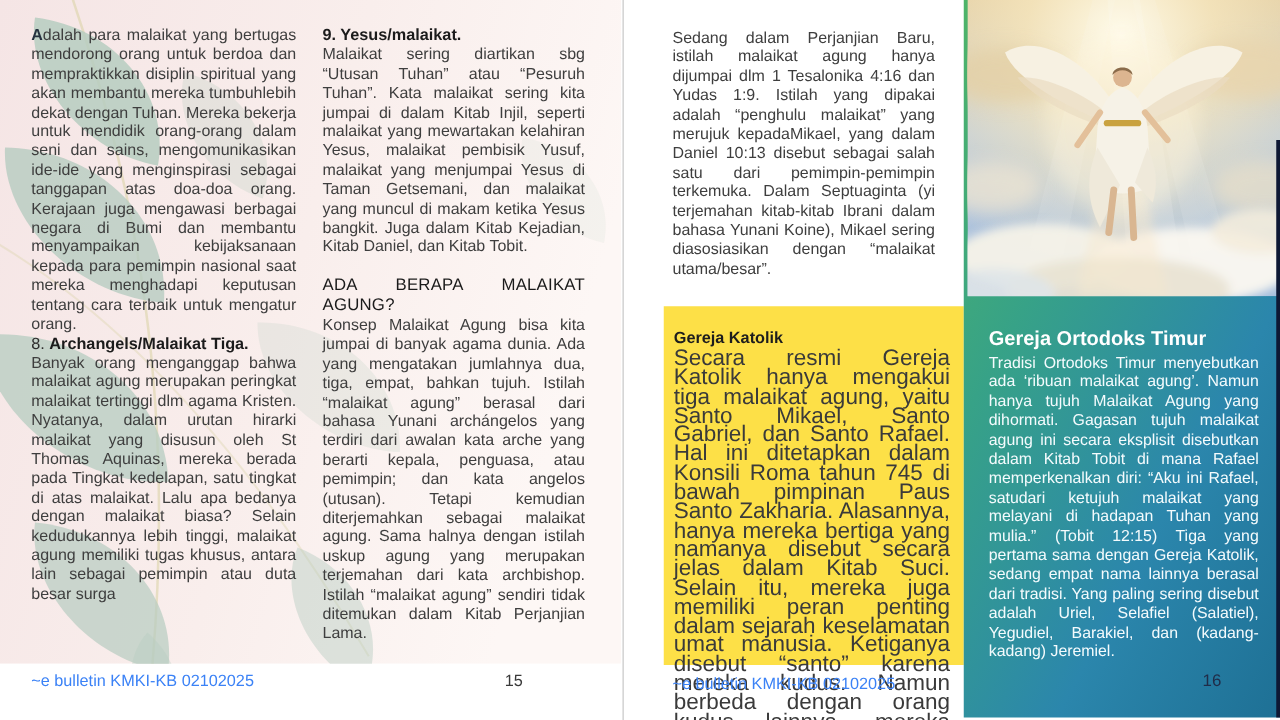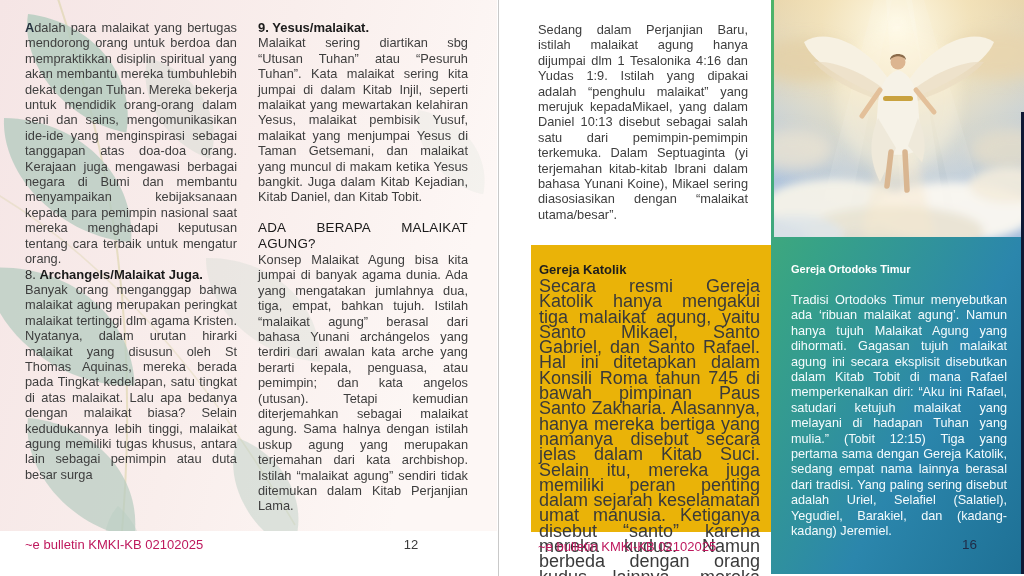--- a/index.html
+++ b/index.html
@@ -15,43 +15,43 @@
   .col p { margin:0; }
   .sec-head { font-size:13px; line-height:15.4px; color:#1f1f1f; }
   .h-num { font-weight:normal; color:#2e2e2e; }
   .h-title { font-weight:bold; color:#1b1b1b; }
   .first-bold::first-letter { font-weight:bold; color:#26313f; }
   .q-head { font-weight:normal; font-size:13.4px; line-height:16px; color:#1b1b1b;
             text-align:justify; letter-spacing:.2px; }
 
   
   .page-divider { left:498px; top:0; width:1px; height:576px; background:#c9c9c9; }
-  .footer-text { font-size:13px; color:#be185d;text-align:center; }
+  .footer-text { font-size:13px; color:#3b82f6;text-align:center; }
   .page-num { font-size:13px; color:#3a3a3a; text-align:center; width:50px; }
 
   
   .left-bg { left:0; top:0; width:497px; height:531px; }
 
   
   .teal-panel {
     left:771px; top:0; width:253px; height:574px;
     background:linear-gradient(118deg,#4eb468 0%, #37a287 32%, #2b86ac 68%, #1e7095 100%);
   }
   .angel-img { left:774px; top:0; width:250px; height:237px; }
   .dark-edge { left:1021px; top:112px; width:3px; height:462px; background:#0e1834; }
 
   .katolik-box {
     left:531px; top:245px; width:240px; height:287px;
-    background:#eab308; padding:17px 11px 10px 8px;
+    background:#fde047; padding:17px 11px 10px 8px;
   }
   .katolik-box .box-title { font-weight:bold; font-size:13px; color:#1d1d1d; margin-bottom:2px; }
   .katolik-box .box-body { font-size:18px; line-height:15.3px; color:#3a3a3a; text-align:justify; }
 
   .ortodoks-box { left:771px; top:237px; width:253px; height:337px; padding:26px 17px 10px 20px; }
-  .ortodoks-box .box-title { font-weight:bold; font-size:11px; color:#ffffff; margin-bottom:18px; }
+  .ortodoks-box .box-title { font-weight:bold; font-size:16px; color:#ffffff; margin-bottom:2px; }
   .ortodoks-box .box-body { font-size:12.7px; line-height:15.4px; color:#f4fbfd; text-align:justify; }
   .page-num-16 { left:962px; top:537px; width:50px; font-size:13.5px; color:#202c48; text-align:left; }
 </style>
 </head>
 <body>
 
 <div class="abs left-bg">
   <svg width="497" height="531" viewBox="0 0 497 531">
     <defs>
       <linearGradient id="pgbg" x1="0" y1="0" x2="1" y2="0.3">
@@ -75,34 +75,34 @@
       <use href="#leafP" transform="translate(118,506) rotate(96) scale(1.6)" opacity="0.4"></use>
       <use href="#leafP" transform="translate(418,110) rotate(64) scale(1.8)" opacity="0.12"></use>
     </g>
   </svg>
 </div>
 
 <div class="abs page-divider"></div>
 
 <div class="abs col" style="left:25px; top:20px; width:212px;">
   <p class="first-bold">Adalah para malaikat yang bertugas mendorong orang untuk berdoa dan mempraktikkan disiplin spiritual yang akan membantu mereka tumbuhlebih dekat dengan Tuhan. Mereka bekerja untuk mendidik orang-orang dalam seni dan sains, mengomunikasikan ide-ide yang menginspirasi sebagai tanggapan atas doa-doa orang. Kerajaan juga mengawasi berbagai negara di Bumi dan membantu menyampaikan kebijaksanaan kepada para pemimpin nasional saat mereka menghadapi keputusan tentang cara terbaik untuk mengatur orang.</p>
-  <div class="sec-head"><span class="h-num">8. </span><span class="h-title">Archangels/Malaikat Juga.</span></div>
+  <div class="sec-head"><span class="h-num">8. </span><span class="h-title">Archangels/Malaikat Tiga.</span></div>
   <p>Banyak orang menganggap bahwa malaikat agung merupakan peringkat malaikat tertinggi dlm agama Kristen. Nyatanya, dalam urutan hirarki malaikat yang disusun oleh St Thomas Aquinas, mereka berada pada Tingkat kedelapan, satu tingkat di atas malaikat. Lalu apa bedanya dengan malaikat biasa? Selain kedudukannya lebih tinggi, malaikat agung memiliki tugas khusus, antara lain sebagai pemimpin atau duta besar surga</p>
 </div>
 
 <div class="abs col" style="left:258px; top:20px; width:210px;">
   <div class="sec-head"><span class="h-title">9. </span><span class="h-title">Yesus/malaikat.</span></div>
   <p>Malaikat sering diartikan sbg “Utusan Tuhan” atau “Pesuruh Tuhan”. Kata malaikat sering kita jumpai di dalam Kitab Injil, seperti malaikat yang mewartakan kelahiran Yesus, malaikat pembisik Yusuf, malaikat yang menjumpai Yesus di Taman Getsemani, dan malaikat yang muncul di makam ketika Yesus bangkit. Juga dalam Kitab Kejadian, Kitab Daniel, dan Kitab Tobit.</p>
   <div style="height:15px;"></div>
   <div class="q-head">ADA BERAPA MALAIKAT AGUNG?</div>
   <p>Konsep Malaikat Agung bisa kita jumpai di banyak agama dunia. Ada yang mengatakan jumlahnya dua, tiga, empat, bahkan tujuh. Istilah “malaikat agung” berasal dari bahasa Yunani archángelos yang terdiri dari awalan kata arche yang berarti kepala, penguasa, atau pemimpin; dan kata angelos (utusan). Tetapi kemudian diterjemahkan sebagai malaikat agung. Sama halnya dengan istilah uskup agung yang merupakan terjemahan dari kata archbishop. Istilah “malaikat agung” sendiri tidak ditemukan dalam Kitab Perjanjian Lama.</p>
 </div>
 
 <div class="abs footer-text" style="left:25px; top:537px;">~e bulletin KMKI-KB 02102025</div>
-<div class="abs page-num" style="left:386px; top:537px;">12</div>
+<div class="abs page-num" style="left:386px; top:537px;">15</div>
 
 <div class="abs col" style="left:538px; top:22px; width:210px;">
   <p>Sedang dalam Perjanjian Baru, istilah malaikat agung hanya dijumpai dlm 1 Tesalonika 4:16 dan Yudas 1:9. Istilah yang dipakai adalah “penghulu malaikat” yang merujuk kepadaMikael, yang dalam Daniel 10:13 disebut sebagai salah satu dari pemimpin-pemimpin terkemuka. Dalam Septuaginta (yi terjemahan kitab-kitab Ibrani dalam bahasa Yunani Koine), Mikael sering diasosiasikan dengan “malaikat utama/besar”.</p>
 </div>
 
 <div class="abs katolik-box">
   <div class="box-title">Gereja Katolik</div>
   <div class="box-body">Secara resmi Gereja Katolik hanya mengakui tiga malaikat agung, yaitu Santo Mikael, Santo Gabriel, dan Santo Rafael. Hal ini ditetapkan dalam Konsili Roma tahun 745 di bawah pimpinan Paus Santo Zakharia. Alasannya, hanya mereka bertiga yang namanya disebut secara jelas dalam Kitab Suci. Selain itu, mereka juga memiliki peran penting dalam sejarah keselamatan umat manusia. Ketiganya disebut “santo” karena mereka kudus. Namun berbeda dengan orang kudus lainnya, mereka bukanlah manusia, tetapi mereka melindungi manusia.</div>
 </div>
 

